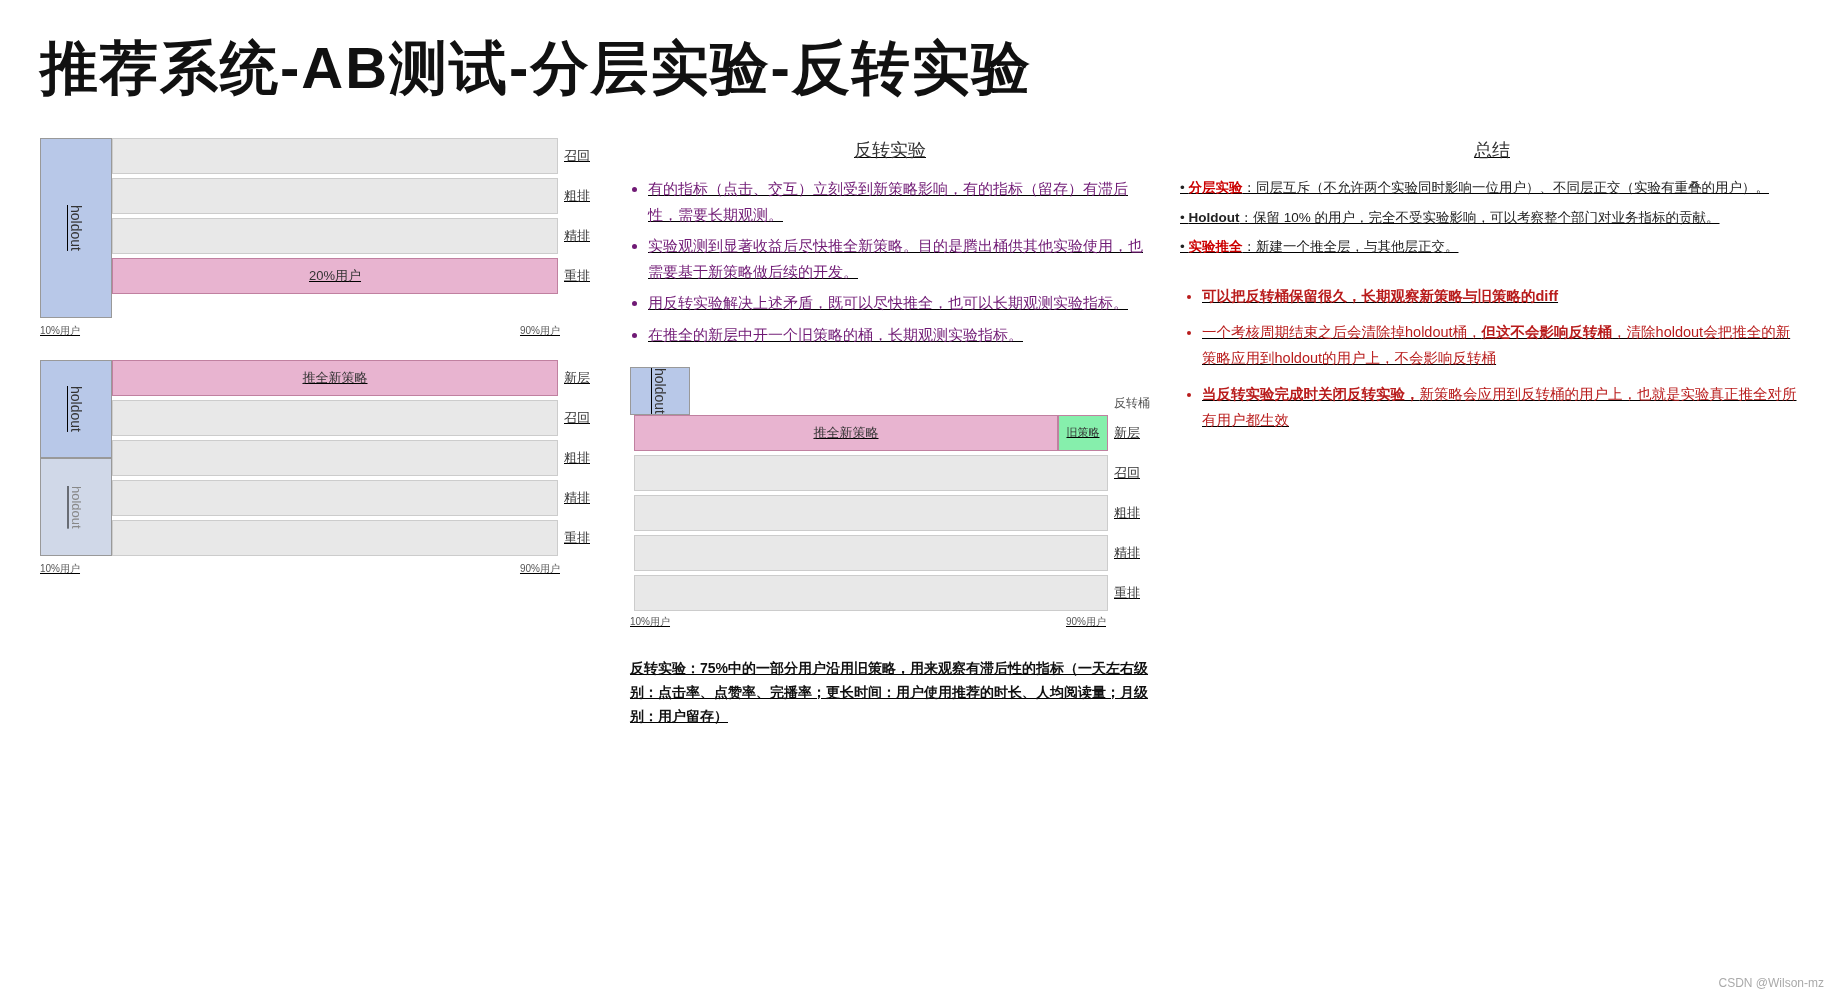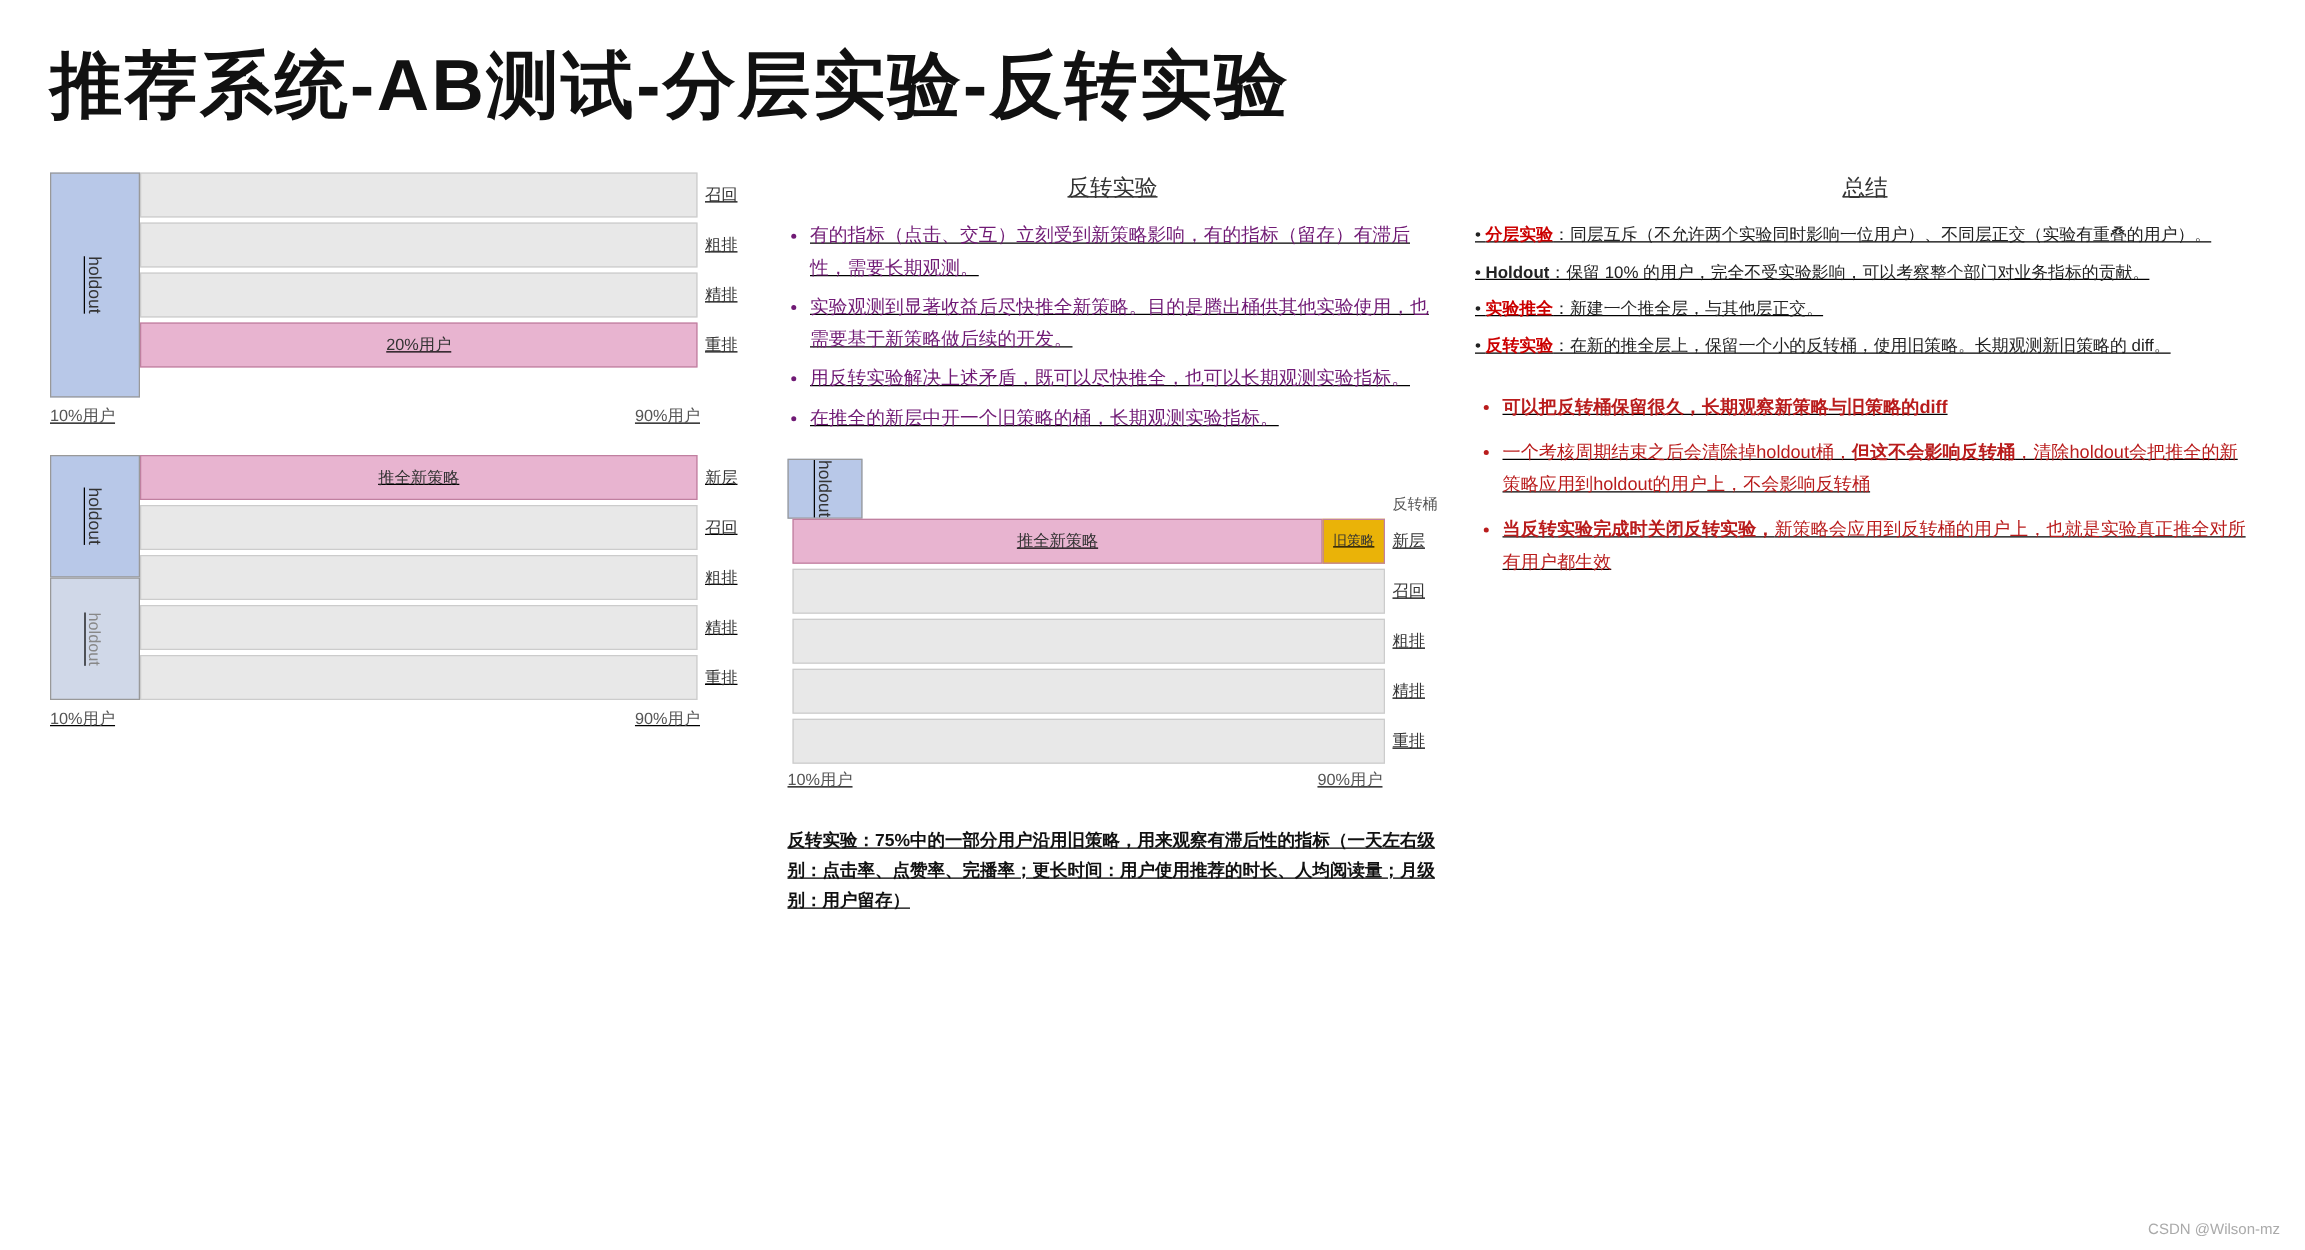--- a/index.html
+++ b/index.html
@@ -80,21 +80,21 @@
     .layer-label {
       font-size: 13px;
       color: #333;
       white-space: nowrap;
       width: 36px;
     }
 
     .user-labels {
       display: flex;
       justify-content: space-between;
-      font-size: 13px;
+      font-size: 10px;
       color: #555;
       margin-top: 4px;
     }
 
     
     .diag1 .holdout-box {
       width: 72px;
       min-height: 180px;
     }
 
@@ -328,21 +328,21 @@
 
     <div style="position:relative; margin-bottom:4px;">
       <div style="display:flex; align-items:stretch; gap:0;flex-direction:column;">
         <div style="background:#b8c8e8;border:1px solid #999;width:60px;display:flex;align-items:center;justify-content:center;writing-mode:vertical-rl;font-size:14px;color:#333;">holdout</div>
         <div style="display:flex;flex-direction:column;flex:1;gap:4px;padding-left:4px;position:relative;">
 
           <div style="position:absolute;right:0;top:-20px;font-size:12px;color:#555;">反转桶</div>
 
           <div style="display:flex;align-items:center;gap:0;">
             <div style="flex:1;height:36px;background:#e8b4d0;border:1px solid #c080a0;display:flex;align-items:center;justify-content:center;font-size:13px;color:#333;">推全新策略</div>
-            <div style="width:50px;height:36px;background:#eab308;border:1px solid #c080a0;display:flex;align-items:center;justify-content:center;font-size:11px;color:#333;">旧策略</div>
+            <div style="width:50px;height:36px;background:#86efac;border:1px solid #c080a0;display:flex;align-items:center;justify-content:center;font-size:11px;color:#333;">旧策略</div>
             <span style="margin-left:6px;font-size:13px;color:#333;width:36px;white-space:nowrap;">新层</span>
           </div>
           <div style="display:flex;align-items:center;gap:6px;">
             <div style="flex:1;height:36px;background:#e8e8e8;border:1px solid #ccc;"></div>
             <span style="font-size:13px;color:#333;width:36px;white-space:nowrap;">召回</span>
           </div>
           <div style="display:flex;align-items:center;gap:6px;">
             <div style="flex:1;height:36px;background:#e8e8e8;border:1px solid #ccc;"></div>
             <span style="font-size:13px;color:#333;width:36px;white-space:nowrap;">粗排</span>
           </div>
@@ -368,21 +368,20 @@
   </div>
 
   <div class="right-col">
 
     <div class="summary-title">总结</div>
 
     <div class="summary-list">
       <p>• <span style="color:#cc0000;font-weight:bold;">分层实验</span>：同层互斥（不允许两个实验同时影响一位用户）、不同层正交（实验有重叠的用户）。</p>
       <p>• <span style="font-weight:bold;">Holdout</span>：保留 10% 的用户，完全不受实验影响，可以考察整个部门对业务指标的贡献。</p>
       <p>• <span style="color:#cc0000;font-weight:bold;">实验推全</span>：新建一个推全层，与其他层正交。</p>
-      <p>• <span style="color:#cc0000;font-weight:bold;">反转实验</span>：在新的推全层上，保留一个小的反转桶，使用旧策略。长期观测新旧策略的 diff。</p>
     </div>
 
     <ul class="bullet-points">
       <li><b>可以把反转桶保留很久，长期观察新策略与旧策略的diff</b></li>
       <li>一个考核周期结束之后会清除掉holdout桶，<b>但这不会影响反转桶</b>，清除holdout会把推全的新策略应用到holdout的用户上，不会影响反转桶</li>
       <li><b>当反转实验完成时关闭反转实验，</b>新策略会应用到反转桶的用户上，也就是实验真正推全对所有用户都生效</li>
     </ul>
 
   </div>
 

